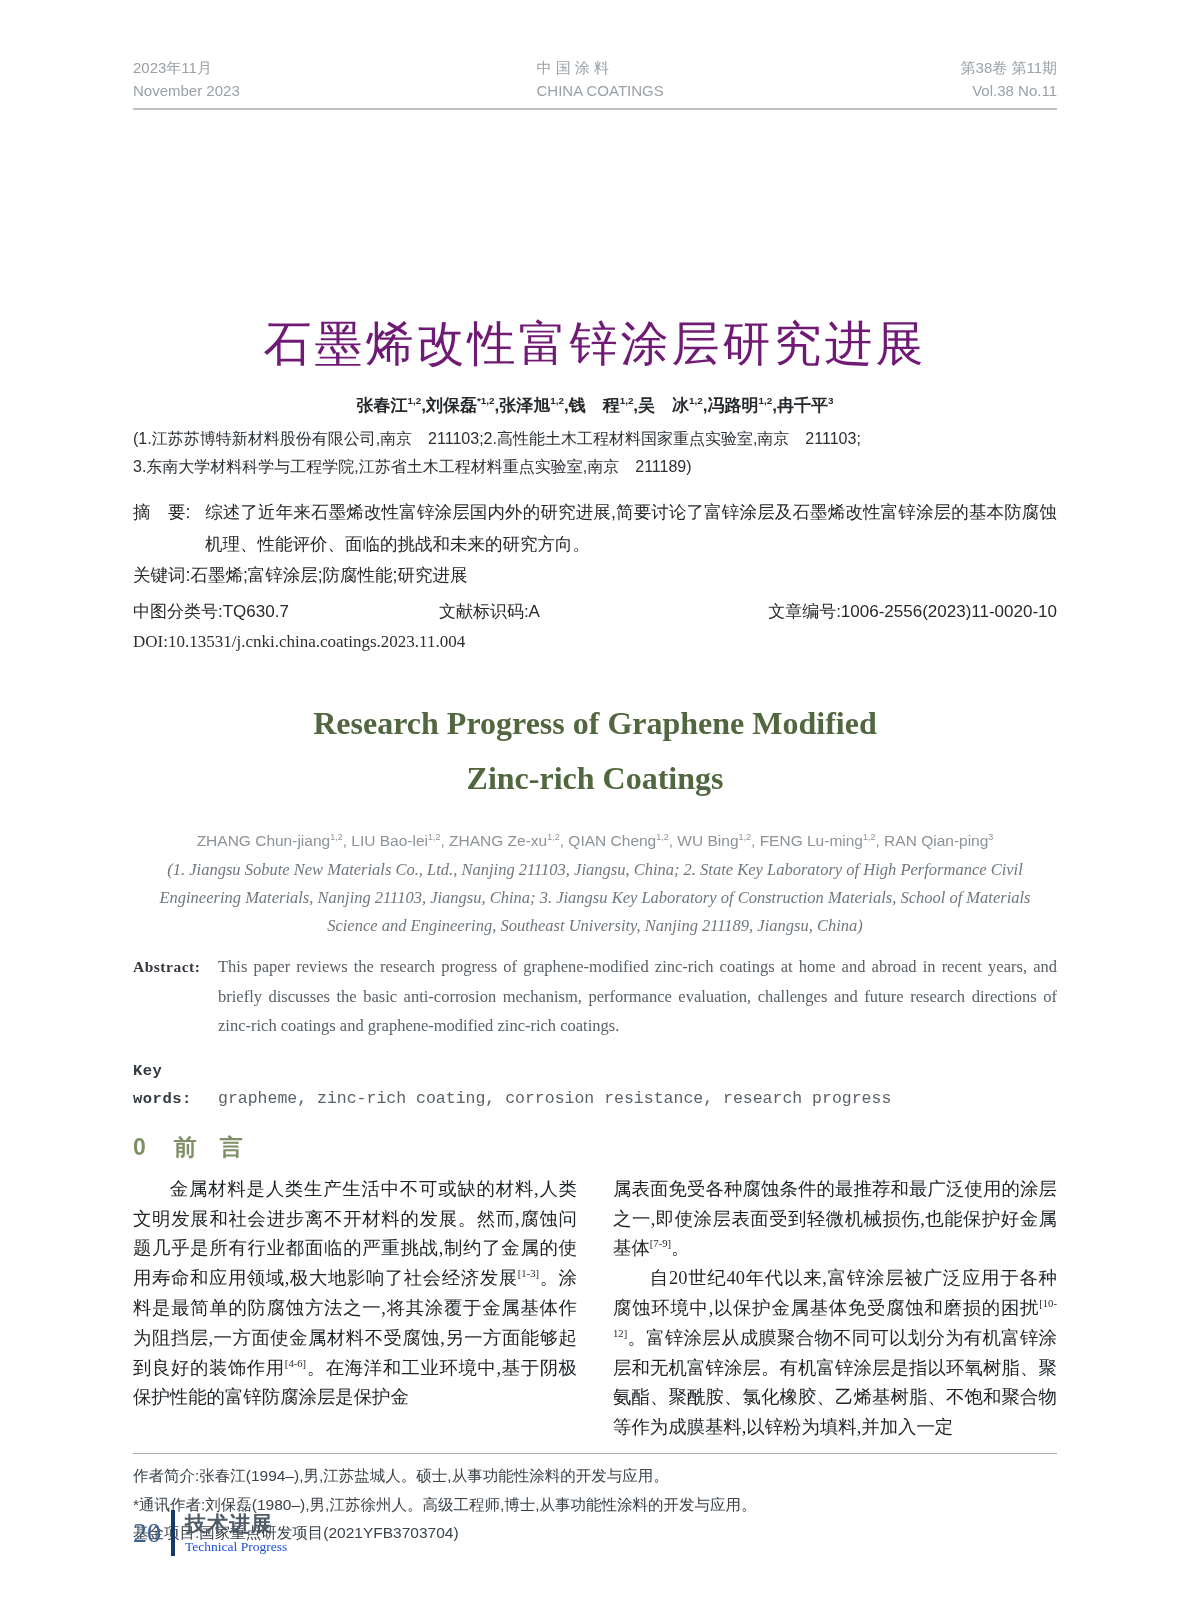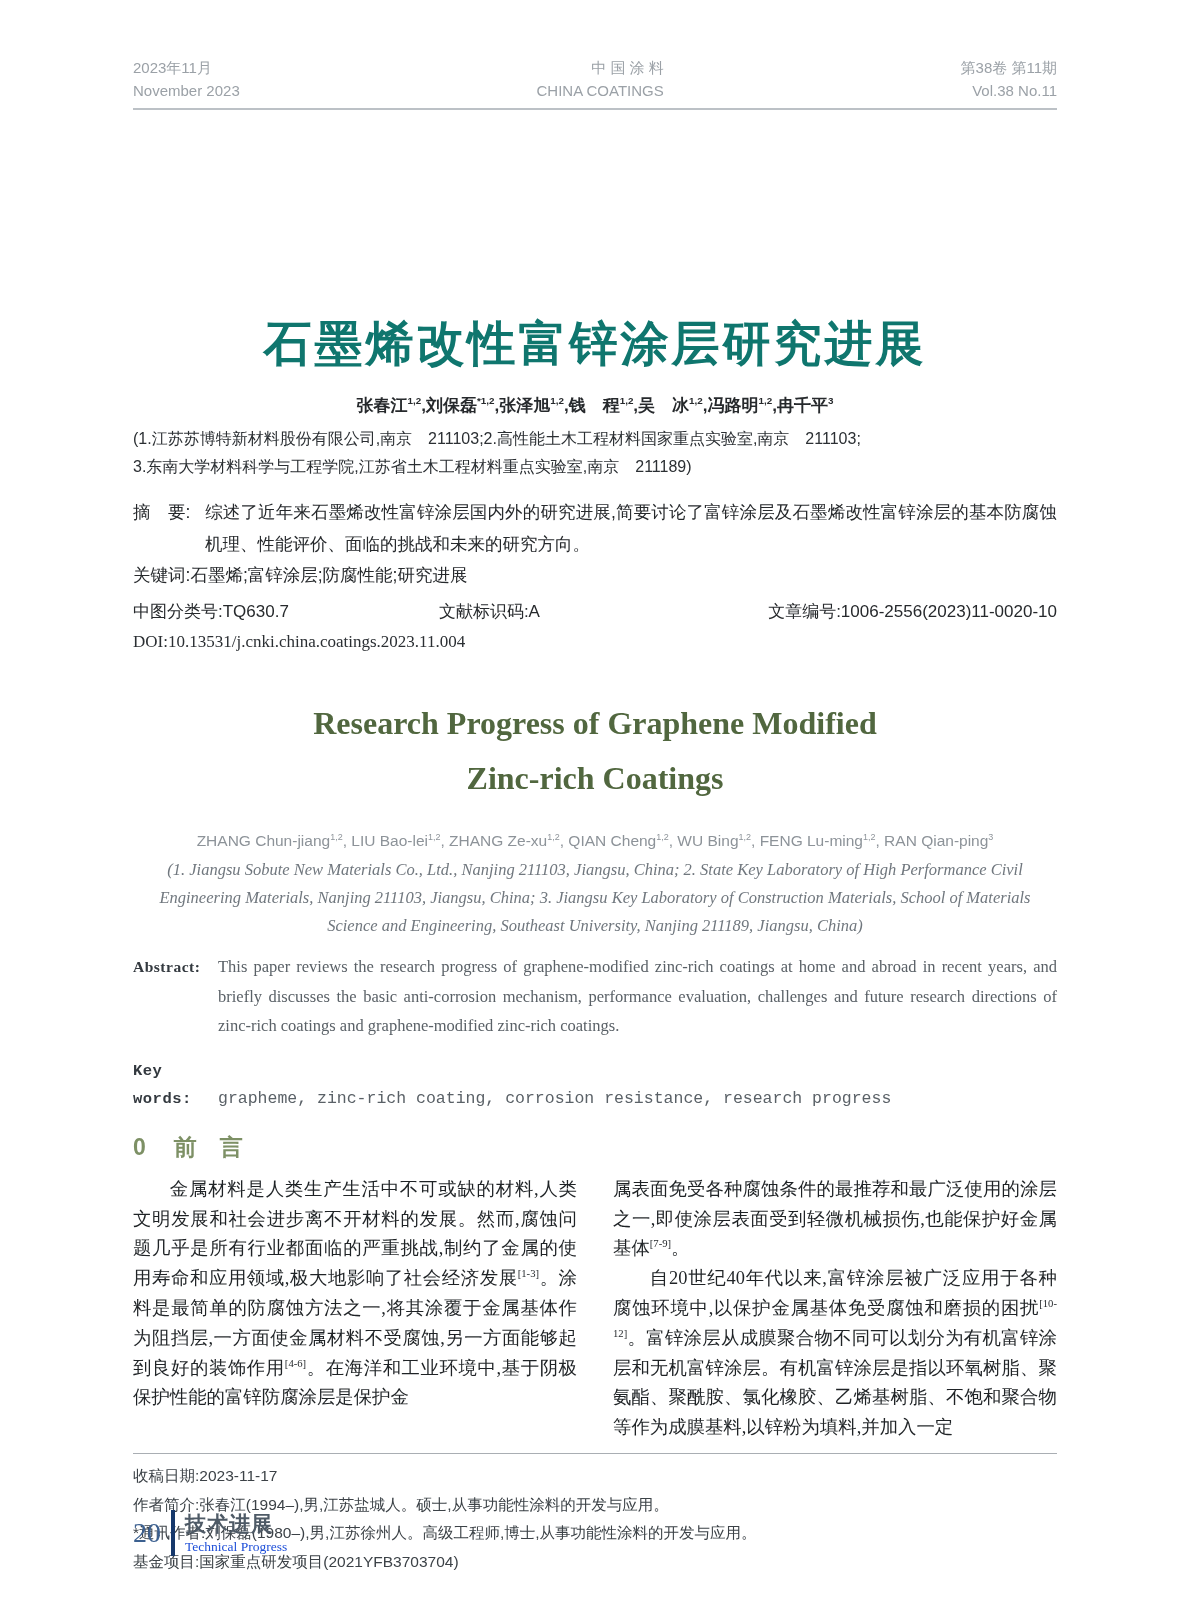--- a/index.html
+++ b/index.html
@@ -6,27 +6,27 @@
   .page {
     width:1187px; height:1600px; margin:0 auto; background:#ffffff;
     font-family:"Liberation Sans", sans-serif; color:#1f2326;
     position:relative; box-sizing:border-box; padding:56px 130px 6px 133px;
     overflow:hidden;
   }
   sup { font-size:0.58em; line-height:0; vertical-align:super; }
 
   
   .page-header { display:flex; justify-content:space-between; color:#9ba1a7; font-size:15px; line-height:1.55; }
-  .h-col.center { text-align:right; }
+  .h-col.center { text-align:left; }
   .h-col.right  { text-align:right; }
   .header-rule { border-bottom:2px solid #bcc1c6; margin-top:5px; }
 
   
-  .title-cn { margin:205px 0 0; text-align:center; font-size:48px; font-weight:700;
-              color:#0f766e; letter-spacing:3px; line-height:1.2; }
+  .title-cn { margin:205px 0 0; text-align:center; font-size:48px; font-weight:400;
+              color:#701a75; letter-spacing:3px; line-height:1.2; }
   .authors-cn { margin-top:22px; text-align:center; font-size:17px; font-weight:600; color:#26292c; }
   .affil-cn { margin-top:8px; text-align:left; font-size:16px; color:#2b2f33; line-height:1.75; }
 
   
   .abstract-cn { margin-top:16px; font-size:17.5px; color:#26292c; line-height:1.8;
                  text-align:justify; padding-left:72px; text-indent:-72px; }
   .abstract-cn .label { display:inline-block; width:72px; text-indent:0; }
   .keywords-cn { margin-top:0; font-size:17.5px; color:#26292c; line-height:1.75; }
   .meta-row { margin-top:6px; font-size:17px; color:#26292c; display:flex; line-height:1.75;justify-content:center; }
   .meta-mid { margin-left:150px; }
@@ -138,21 +138,20 @@
       </div>
       <div class="col">
         <p><span>属表面免受各种腐蚀条件的最推荐和最广泛使用的涂层之一,即使涂层表面受到轻微机械损伤,也能保护好金属基体</span><sup>[7-9]</sup><span>。</span></p>
         <p class="indent"><span>自20世纪40年代以来,富锌涂层被广泛应用于各种腐蚀环境中,以保护金属基体免受腐蚀和磨损的困扰</span><sup>[10-12]</sup><span>。富锌涂层从成膜聚合物不同可以划分为有机富锌涂层和无机富锌涂层。有机富锌涂层是指以环氧树脂、聚氨酯、聚酰胺、氯化橡胶、乙烯基树脂、不饱和聚合物等作为成膜基料,以锌粉为填料,并加入一定</span></p>
       </div>
     </div>
   </section>
 
   <div class="footnote-rule"></div>
   <div class="footnotes">
-    <div>收稿日期:2023-11-17</div>
     <div>作者简介:张春江(1994–),男,江苏盐城人。硕士,从事功能性涂料的开发与应用。</div>
     <div>*通讯作者:刘保磊(1980–),男,江苏徐州人。高级工程师,博士,从事功能性涂料的开发与应用。</div>
     <div>基金项目:国家重点研发项目(2021YFB3703704)</div>
   </div>
 
   <footer class="page-footer">
     <span class="pageno">20</span>
     <span class="vbar"></span>
     <span class="sec-block">
       <span class="sec-cn">技术进展</span>

